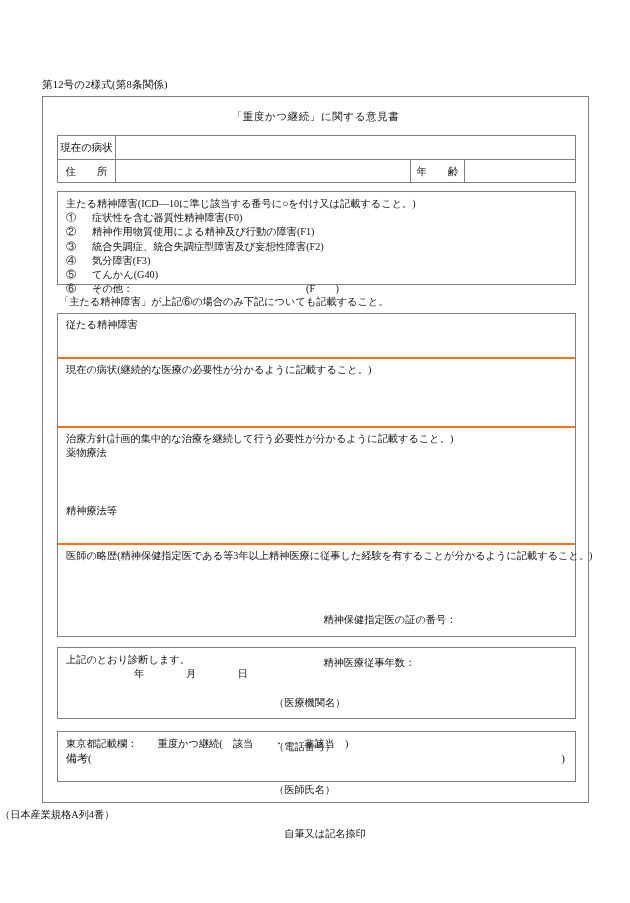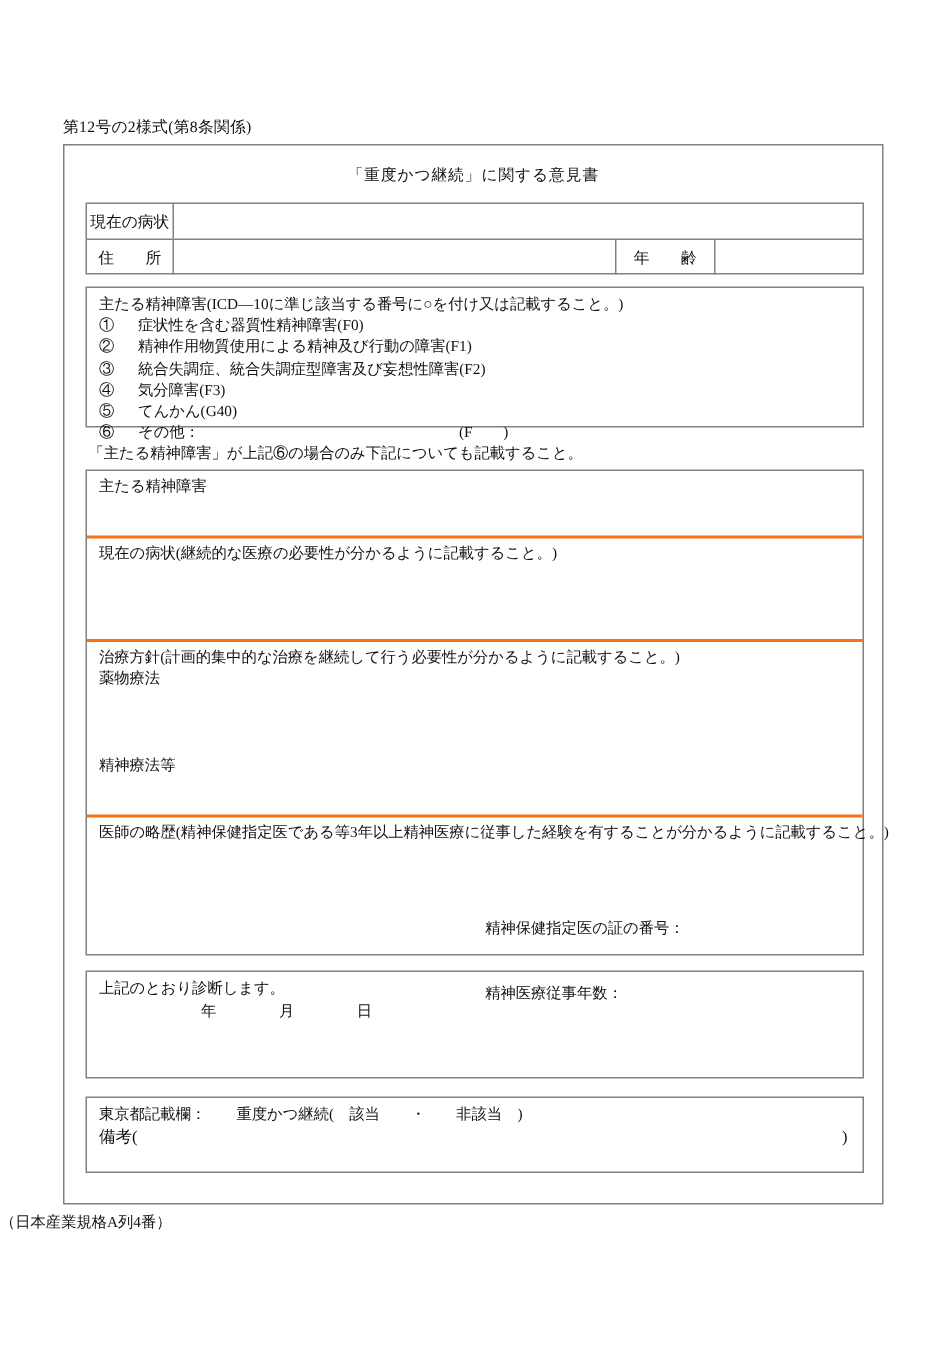--- a/index.html
+++ b/index.html
@@ -85,21 +85,21 @@
   
   .patient-table { top: 38px; height: 48px; }
   .patient-row { height: 23px; }
   .patient-row.second { height: 24px; }
   .lbl-name { width: 58px; }
   .lbl-addr { width: 58px; }
   .age-label {
     position: absolute;
     top: 0; bottom: 0;
     left: 352px;
-    width: 67px;
+    width: 55px;
     box-sizing: border-box;
     border-left: 1px solid #808080;
     border-right: 1px solid #808080;
     display: flex;
     align-items: center;
     font-size: 10.5px;
     justify-content: center;
   }
   .age-label span { display: block; width: 100%; text-align: center; }
 
@@ -246,21 +246,21 @@
         <div class="txt">その他：</div>
         <div class="fcode">(F　　)</div>
       </div>
     </div>
 
     <div class="note-line">「主たる精神障害」が上記⑥の場合のみ下記についても記載すること。</div>
 
     <div class="box middle-box">
 
       <div class="sect s-sub">
-        <div class="hd">主たる精神障害</div>
+        <div class="hd">従たる精神障害</div>
         <div style="height:22px"></div>
       </div>
 
       <div class="sect s-cond">
         <div class="hd">現在の病状(継続的な医療の必要性が分かるように記載すること。)</div>
         <div style="height:48px"></div>
       </div>
 
       <div class="sect s-plan">
         <div class="hd">治療方針(計画的集中的な治療を継続して行う必要性が分かるように記載すること。)</div>
@@ -280,20 +280,26 @@
           <span>精神医療従事年数：</span><span></span>
         </div>
       </div>
 
     </div>
 
     <div class="box diag-box">
       <div class="diag-head">上記のとおり診断します。</div>
       <div class="diag-grid">
         <div class="date-line">年　　　　月　　　　日</div>
+        <div class="sig-list">
+          <div>（医療機関名）</div>
+          <div>（電話番号）</div>
+          <div>（医師氏名）</div>
+          <div>　自筆又は記名捺印</div>
+        </div>
       </div>
     </div>
 
     <div class="box tokyo-box">
       <div class="tokyo-line-1"><span>東京都記載欄：</span>　　<span>重度かつ継続(</span>　<span>該当</span>　　<span>・</span>　　<span>非該当</span>　<span>)</span></div>
       <div class="tokyo-line-2"><span>備考(</span><span></span><span class="close-paren">)</span></div>
     </div>
 
   </div>
 

